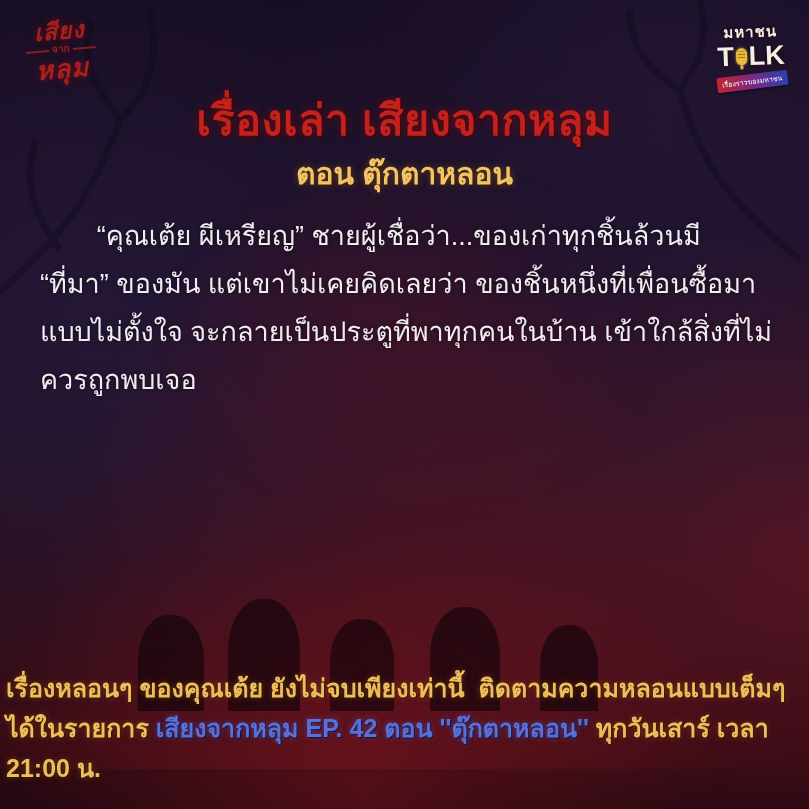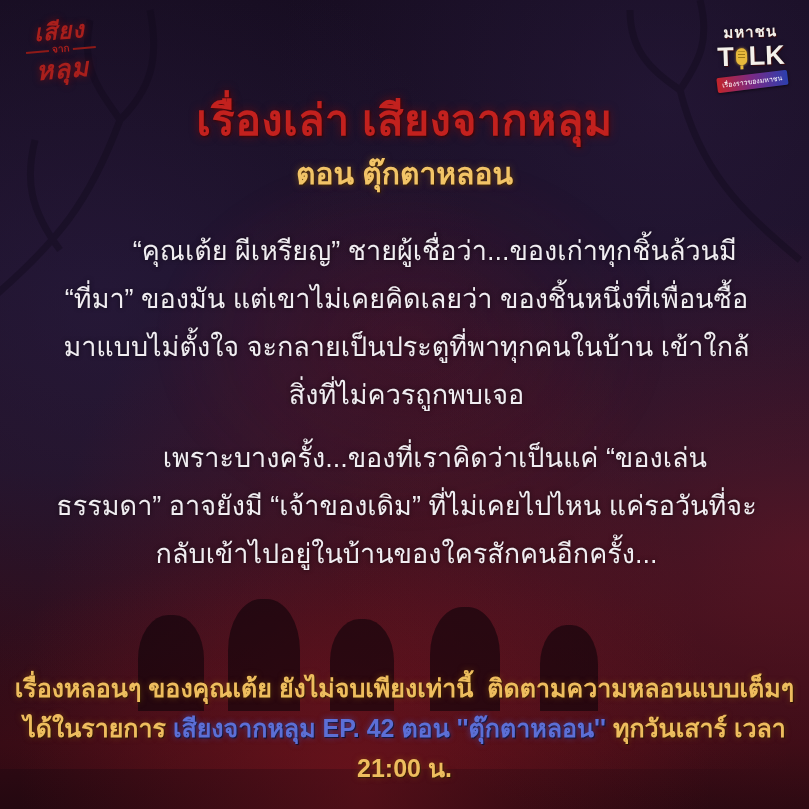--- a/index.html
+++ b/index.html
@@ -93,24 +93,24 @@
     font-size:30px;font-weight:bold;color:#f2c467;
     text-shadow:0 0 7px rgba(160,110,20,.55), 1px 1px 1px #2a1204;
   }
 
   
   .content{
     position:absolute;left:40px;right:36px;top:212px;
     color:#f0edf1;font-size:27px;line-height:1.78;
     text-shadow:0 0 4px rgba(0,0,0,.55);
   }
-  .content p{margin:15px;text-indent:2.1em;text-align:center;}
+  .content p{margin:0;text-indent:2.1em;}
 
   
-  .footer{position:absolute;left:0;right:0;top:668px;text-align:center;font-weight:bold;}
+  .footer{position:absolute;left:6px;right:0;top:668px;font-weight:bold;}
   .footer .f1{
     font-size:25px;color:#eebd5e;
     text-shadow:0 0 6px rgba(150,95,15,.55), 1px 1px 1px #240f04;
   }
   .footer .f2{
     font-size:25px;color:#eebd5e;
     text-shadow:0 0 6px rgba(150,95,15,.55), 1px 1px 1px #240f04;
   }
   .footer .f2 .blue{
     color:#5c6fd6;
@@ -151,21 +151,20 @@
       <span>LK</span>
     </div>
     <div class="ribbon">เรื่องราวของมหาชน</div>
   </div>
 
   <div class="title">เรื่องเล่า เสียงจากหลุม</div>
   <div class="subtitle">ตอน ตุ๊กตาหลอน</div>
 
   <div class="content">
     <p>“คุณเต้ย ผีเหรียญ” ชายผู้เชื่อว่า...ของเก่าทุกชิ้นล้วนมี “ที่มา” ของมัน แต่เขาไม่เคยคิดเลยว่า ของชิ้นหนึ่งที่เพื่อนซื้อมาแบบไม่ตั้งใจ จะกลายเป็นประตูที่พาทุกคนในบ้าน เข้าใกล้สิ่งที่ไม่ควรถูกพบเจอ</p>
-    <p>เพราะบางครั้ง...ของที่เราคิดว่าเป็นแค่ “ของเล่นธรรมดา” อาจยังมี “เจ้าของเดิม” ที่ไม่เคยไปไหน แค่รอวันที่จะกลับเข้าไปอยู่ในบ้านของใครสักคนอีกครั้ง...</p>
   </div>
 
   <div class="footer">
     <div class="f1">เรื่องหลอนๆ ของคุณเต้ย ยังไม่จบเพียงเท่านี้ &nbsp;ติดตามความหลอนแบบเต็มๆ</div>
     <div class="f2">
       <span>ได้ในรายการ </span><span class="blue">เสียงจากหลุม EP. 42 ตอน ''ตุ๊กตาหลอน''</span><span> ทุกวันเสาร์ เวลา 21:00 น.</span>
     </div>
   </div>
 
 </div>

